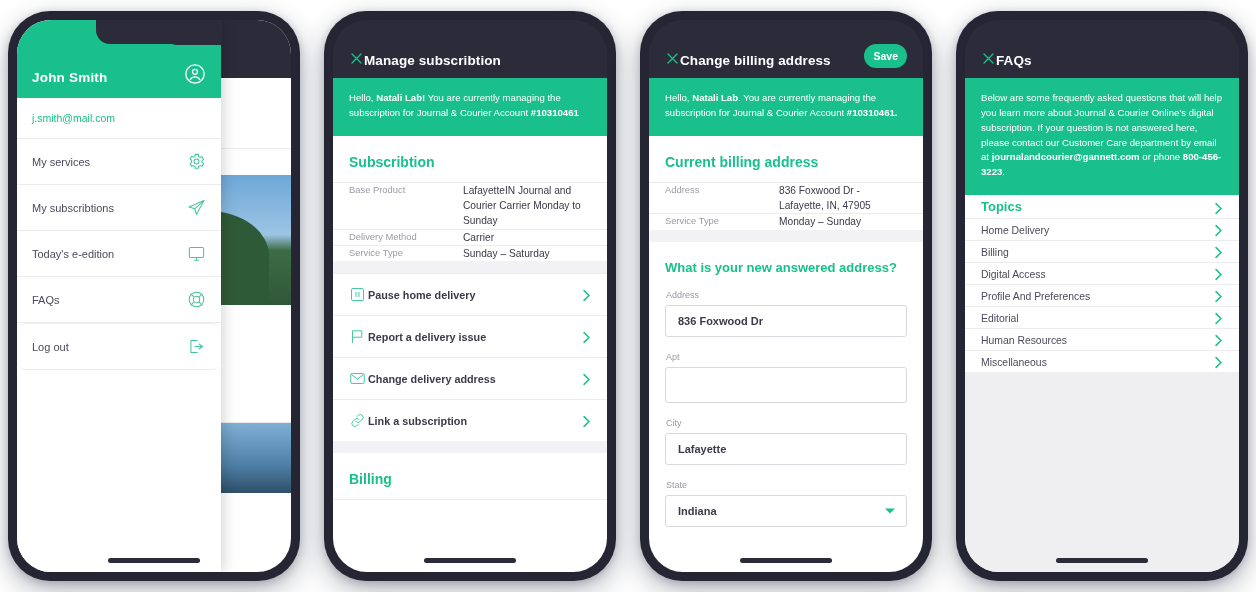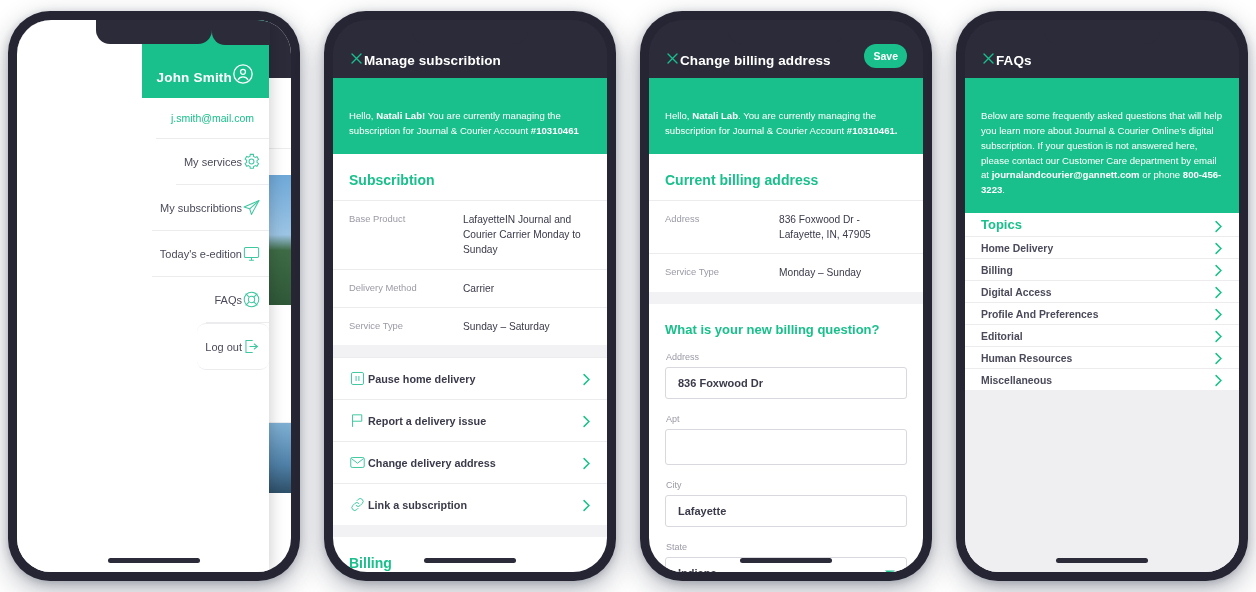--- a/index.html
+++ b/index.html
@@ -81,41 +81,41 @@
     border-radius: 14px;
     padding: 6px 9px;
     cursor: pointer;
     font-family: inherit;
   }
 
   
   .banner {
     background: #19c08b;
     color: #ffffff;
-    padding: 31px 16px 15px 16px;
+    padding: 13px 16px 15px 16px;
     font-size: 9.6px;
     line-height: 1.55;
   }
   .banner b { font-weight: bold; }
 
   
   .body-white {
     background: #ffffff;
     height: calc(100% - 58px);
     overflow: hidden;
   }
   .sec-title {
     color: #19c08b;
     font-size: 14px;
     font-weight: bold;
     padding: 18px 16px 12px 16px;
   }
   .kv {
     display: flex;
-    padding: 11px 16px;
+    padding: 0 16px;
     border-top: 1px solid #ececef;
     gap: 10px;
   }
   .kv:first-of-type { border-top: none; }
   .kv .k {
     color: #9a9aa6;
     font-size: 9.4px;
     width: 104px;
     flex: 0 0 104px;
     padding-top: 1px;
@@ -154,21 +154,21 @@
     border-top: 1px solid #ececef;
     cursor: pointer;
   }
   .faq-head { border-top: none; }
   .faq-head .lbl {
     flex: 1; color: #19c08b;
     font-size: 13px; font-weight: bold;
   }
   .faq-row .lbl {
     flex: 1; color: #4a4a5a;
-    font-size: 10.4px; font-weight: bold;
+    font-size: 10.4px; font-weight: normal;
   }
   .faq-fill { background: #efeff1; flex: 1; }
 
   
   .field { padding: 0 16px 4px 16px; }
   .field .flab {
     color: #9a9aa6; font-size: 9px;
     margin: 11px 0 5px 1px;
   }
   .field .fbox {
@@ -235,25 +235,25 @@
     width: 46%; height: 72%;
     background: #2f5a38;
     border-radius: 48% 48% 12% 12%;
   }
   .photo2 {
     height: 70px;
     background: linear-gradient(180deg,#7fb0d4 0%, #4f7fa6 60%, #2e4f68 100%);
   }
   .drawer {
     position: absolute; top: 0; left: 0;
-    width: 252px; height: 100%;
+    width: 204px; height: 100%;
     background: #ffffff;
     z-index: 20;
     box-shadow: 2px 0 14px rgba(0,0,0,.18);
-    display: flex; flex-direction: column; align-items: flex-end;
+    display: flex; flex-direction: column;
   }
   .drawer-head {
     background: #19c08b;
     height: 78px;
     display: flex; align-items: flex-end;
     padding: 0 15px 13px 15px;
     position: relative;
   }
   .drawer-head .nm {
     color: #fff; font-size: 13.5px; font-weight: bold;
@@ -266,21 +266,21 @@
     background: #2b2b3a;
     border-bottom-left-radius: 13px;
   }
   .mail {
     color: #19c08b; font-size: 10.5px;
     padding: 14px 15px 14px 15px;
     border-bottom: 1px solid #ececef;
   }
   .mrow {
     display: flex; align-items: center;
-    padding: 13px 8px;
+    padding: 13px 15px;
     border-bottom: 1px solid #ececef;
     cursor: pointer;
   }
   .mrow .lbl { flex: 1; color: #4a4a5a; font-size: 11px; }
   .mrow .ico { width: 19px; height: 19px; flex: 0 0 19px; }
   .mrow.sep { border-top: 1px solid #ececef; border-radius: 9px; }
   .drawer-fill { flex: 1; }
   .scrollclip { height: 100%; overflow: hidden; }
 </style>
 </head>
@@ -525,21 +525,21 @@
           <span class="k">Address</span>
           <span class="v">836 Foxwood Dr - Lafayette, IN, 47905</span>
         </div>
         <div class="kv">
           <span class="k">Service Type</span>
           <span class="v">Monday – Sunday</span>
         </div>
 
         <div class="gap-band"></div>
 
-        <div class="sec-title" style="font-size:13px;padding-bottom:4px">What is your new billing question?</div>
+        <div class="sec-title" style="font-size:13px;padding-bottom:4px">What is your new answered address?</div>
 
         <div class="field">
           <div class="flab">Address</div>
           <div class="fbox">836 Foxwood Dr</div>
         </div>
         <div class="field">
           <div class="flab">Apt</div>
           <div class="fbox" style="height:36px"></div>
         </div>
         <div class="field">

